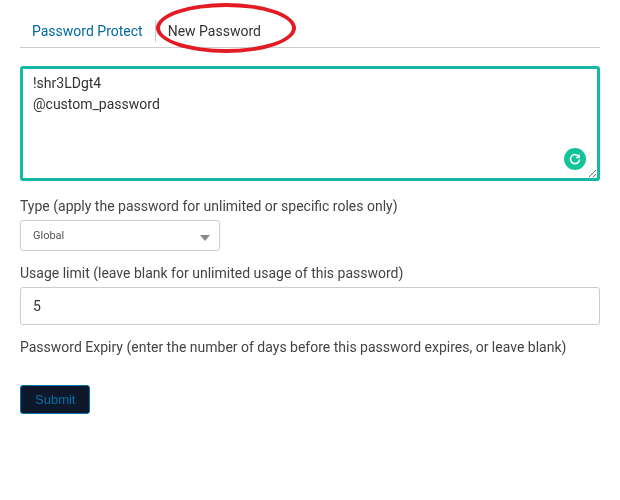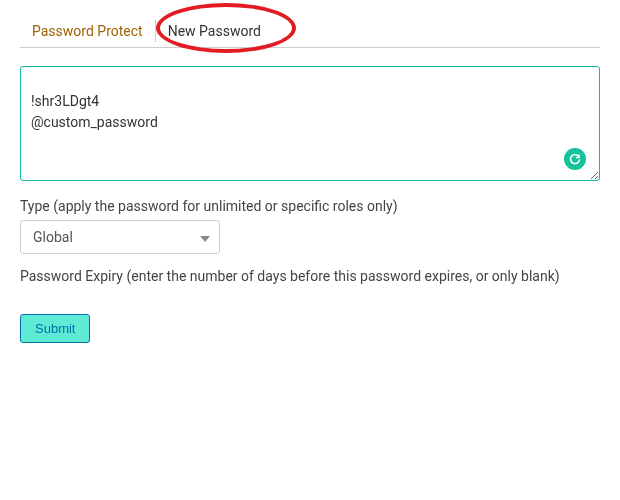--- a/index.html
+++ b/index.html
@@ -16,21 +16,21 @@
       padding: 15px 20px;
     }
     .tabs {
       display: flex;
       border-bottom: 1px solid #ccc;
       position: relative;
     }
     .tab {
       padding: 8px 12px;
       cursor: pointer;
-      color: #a16207;
+      color: #0369a1;
       font-size: 14px;
       position: relative;
     }
     .tab.active {
       color: #333;
       font-weight: 400;
     }
     .tab-divider {
       width: 1px;
       background: #ccc;
@@ -55,22 +55,22 @@
       margin-bottom: 6px;
       color: #444;
       font-size: 14px;
     }
     .textarea-wrapper {
       position: relative;
     }
     textarea {
       width: 100%;
       height: 115px;
-      padding: 24px 10px;
-      border: 1px solid #14b8a6;
+      padding: 4px 10px;
+      border: 3px solid #14b8a6;
       border-radius: 3px;
       font-family: inherit;
       font-size: 14px;
       resize: vertical;
       line-height: 1.5;
       color: #333;
     }
     .grammarly-badge {
       position: absolute;
       right: 14px;
@@ -91,21 +91,21 @@
       position: relative;
       display: inline-block;
       width: 200px;
     }
     .select-display {
       width: 100%;
       padding: 8px 30px 8px 12px;
       border: 1px solid #ccc;
       border-radius: 3px;
       background: #fff;
-      font-size: 14px;
+      font-size: 11px;
       cursor: pointer;
       color: #555;
     }
     .select-caret {
       position: absolute;
       right: 10px;
       top: 50%;
       transform: translateY(-50%);
       pointer-events: none;
       color: #888;
@@ -115,21 +115,21 @@
       padding: 10px 12px;
       border: 1px solid #ccc;
       border-radius: 3px;
       font-family: inherit;
       font-size: 14px;
       color: #333;
     }
     .submit-btn {
       margin-top: 16px;
       padding: 6px 14px;
-      background: #5eead4;
+      background: #0f172a;
       border: 1px solid #0073aa;
       border-radius: 3px;
       color: #0073aa;
       font-size: 13px;
       cursor: pointer;
     }
     .field-group {
       margin-bottom: 14px;
     }
   </style>
@@ -163,20 +163,24 @@
     <div class="select-wrapper">
       <div class="select-display">Global</div>
       <span class="select-caret">
         <svg width="10" height="6" viewBox="0 0 10 6">
             <path d="M0 0 L5 6 L10 0 Z" fill="#888"></path>
           </svg>
       </span>
     </div>
   </div>
 
+  <div class="field-group">
+    <label class="field-label">Usage limit (leave blank for unlimited usage of this password)</label>
+    <input type="text" value="5" style="">
+  </div>
 
   <div class="field-group">
-    <label class="field-label">Password Expiry (enter the number of days before this password expires, or only blank)</label>
+    <label class="field-label">Password Expiry (enter the number of days before this password expires, or leave blank)</label>
   </div>
 
   <button class="submit-btn">Submit</button>
 
 </div>
 
 </body></html>

